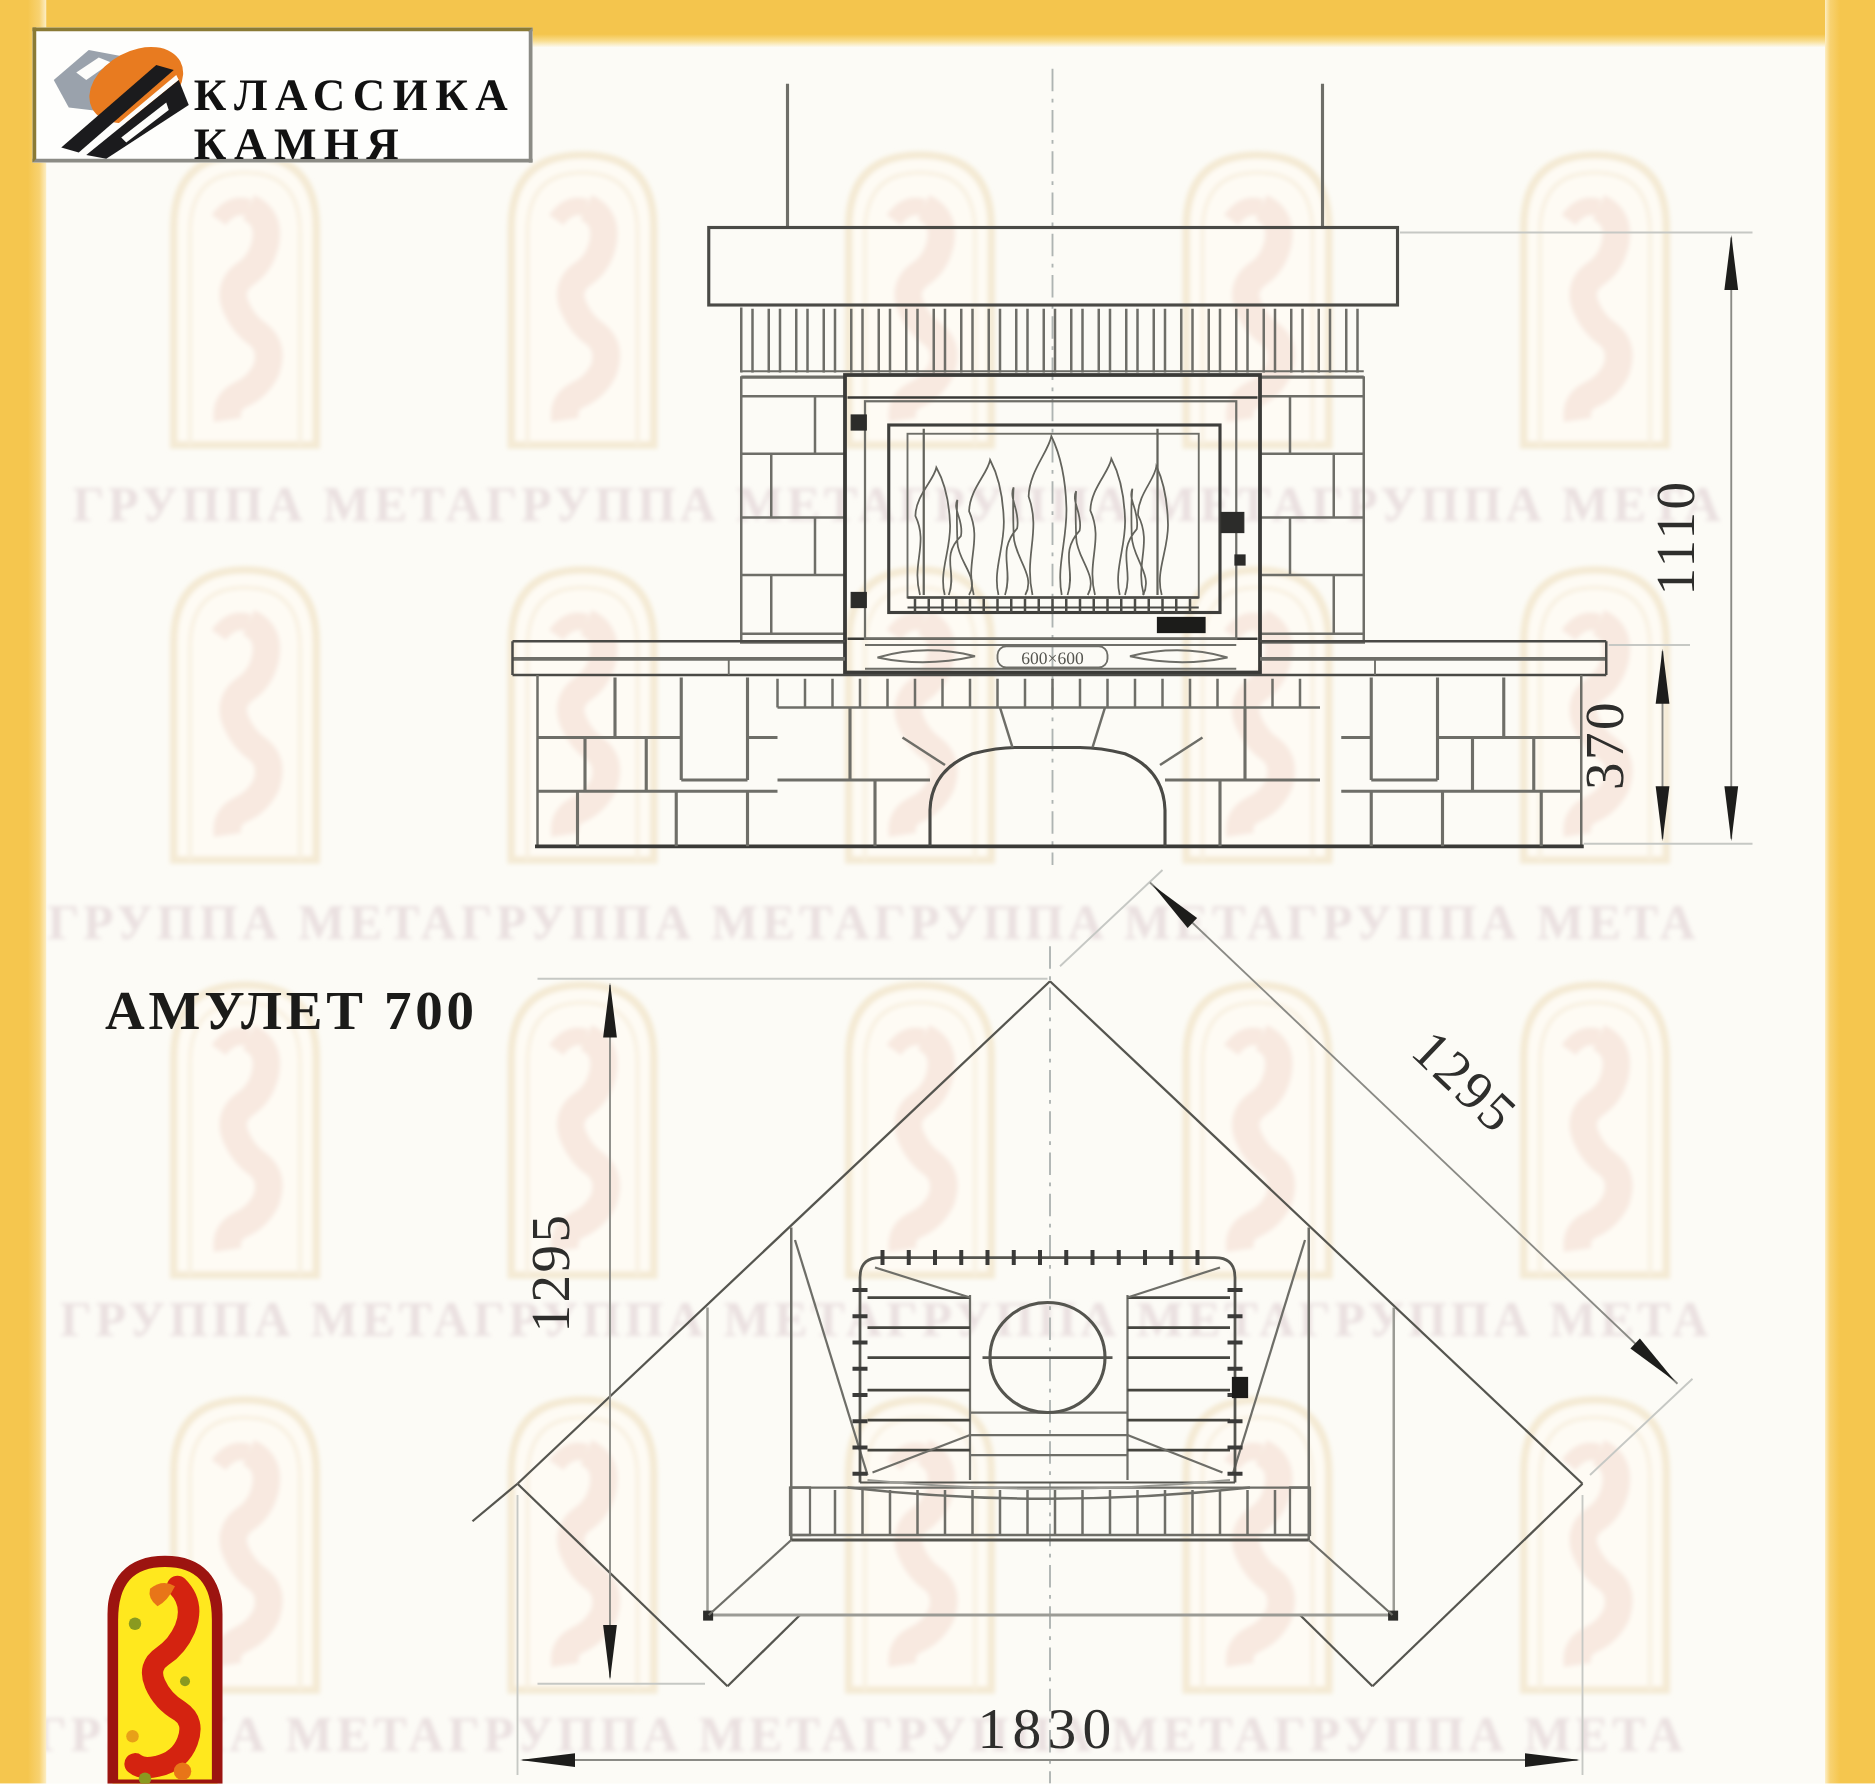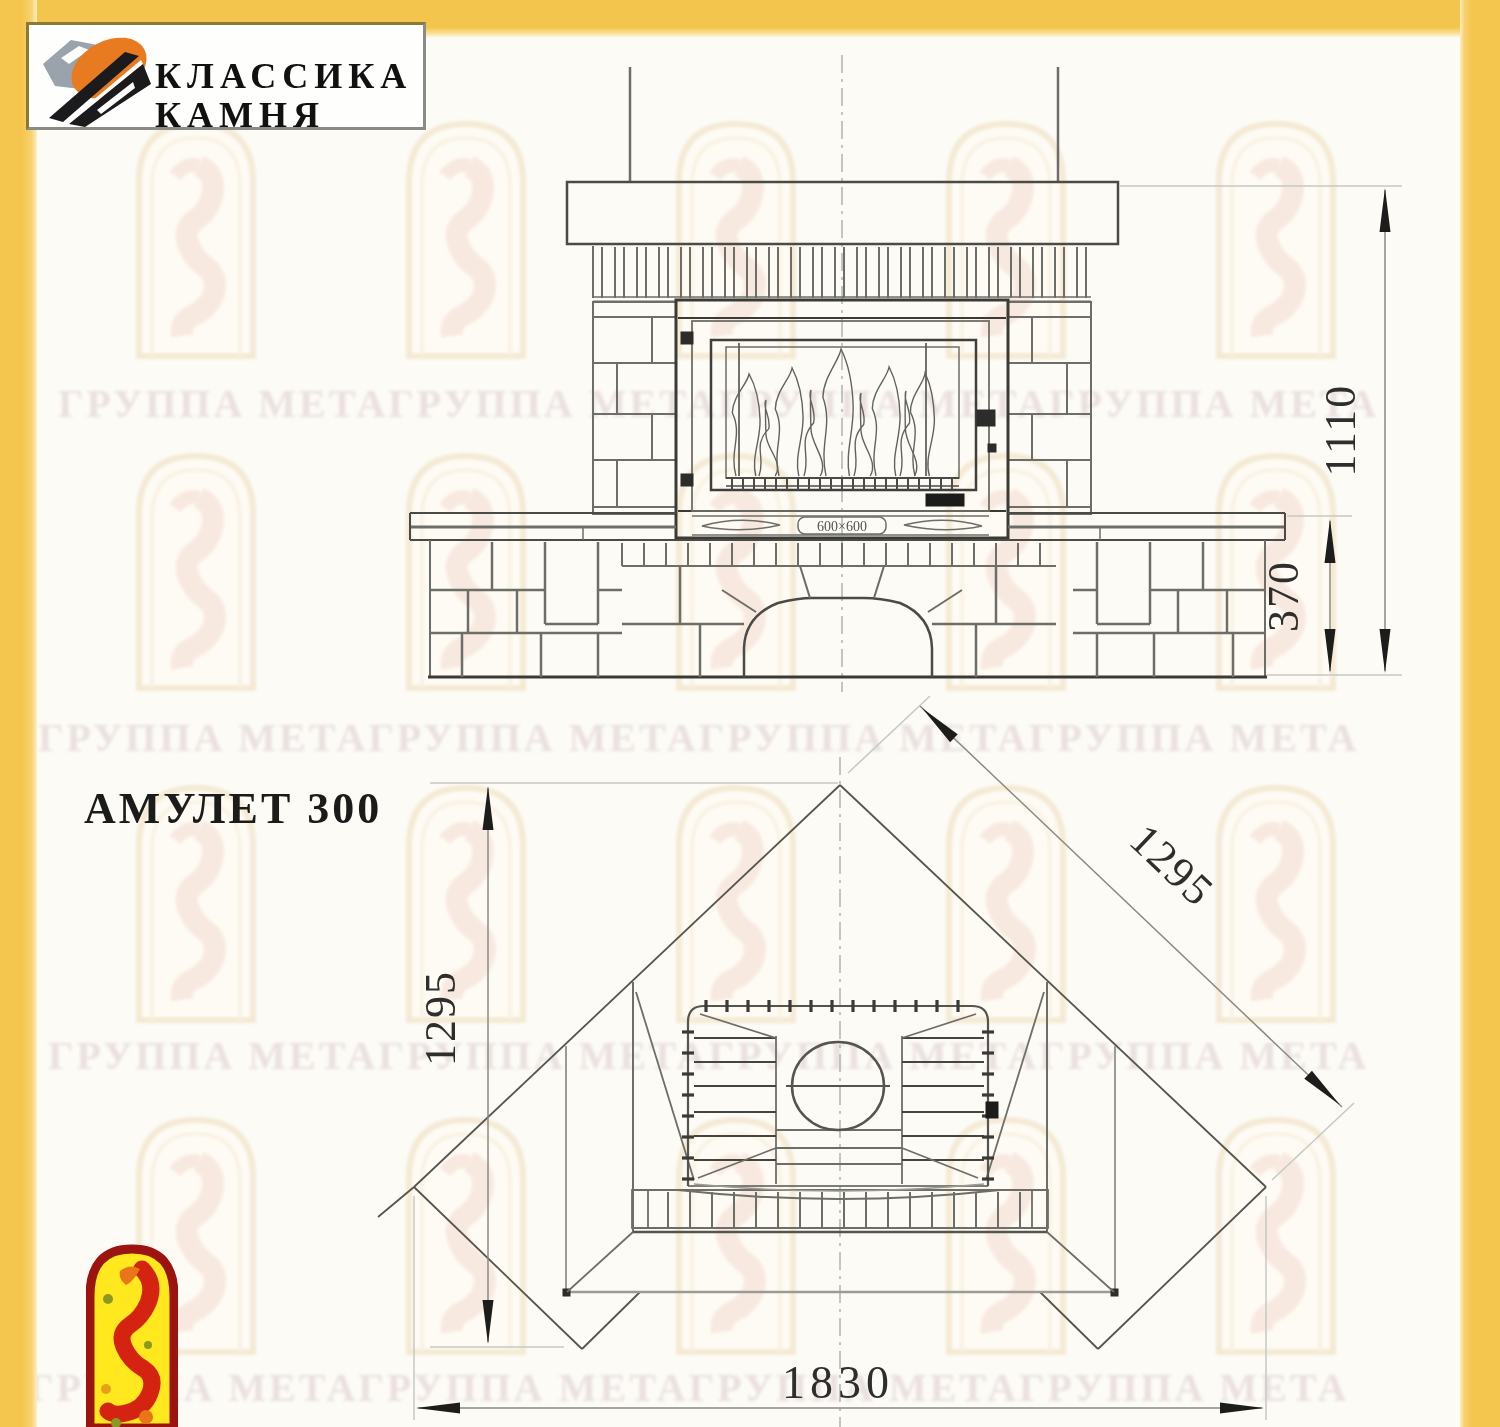--- a/index.html
+++ b/index.html
@@ -495,21 +495,21 @@
 <ellipse cx="72" cy="38" rx="40" ry="27" fill="#e87b20" transform="rotate(-28 72 38)"></ellipse>
 <path d="M12,88 L88,22 L102,26 L26,92 Z" fill="#1b1b1d"></path>
 <path d="M30,92 L104,30 L106,34 L32,94 Z" fill="#fdfdfb"></path>
 <path d="M32,94 L106,34 L114,54 L48,97 Z" fill="#1b1b1d"></path>
 <path d="M60,80 L96,52 L98,58 L64,84 Z" fill="#fdfdfb"></path>
 </svg>
 
 <div style="position:absolute;left:126px;top:16px;font-family:'Liberation Serif',serif;font-weight:bold;font-size:36px;line-height:39px;letter-spacing:6px;color:#111;margin-top:16px;">КЛАССИКА<br>КАМНЯ</div>
 </div>
 
-<div style="position:absolute;left:84px;top:783px;font-family:'Liberation Serif',serif;font-weight:bold;font-size:44px;letter-spacing:3px;color:#1b1b19;">АМУЛЕТ 300</div>
+<div style="position:absolute;left:84px;top:783px;font-family:'Liberation Serif',serif;font-weight:bold;font-size:44px;letter-spacing:3px;color:#1b1b19;">АМУЛЕТ 700</div>
 
 <svg width="92" height="187" style="position:absolute;left:86px;top:1241px" viewBox="0 0 92 187">
 <path d="M4,187 L4,55 Q4,8 46,8 Q88,8 88,55 L88,187 Z" fill="#ffe81e" stroke="#9c1410" stroke-width="9"></path>
 <path d="M56,28 Q70,42 62,62 Q56,76 44,84 Q32,92 38,106 Q44,120 58,128 Q70,136 64,152 Q58,168 40,172 Q28,175 22,170" fill="none" stroke="#d42310" stroke-width="17" stroke-linecap="round"></path>
 <path d="M34,30 Q44,22 54,28 Q48,40 40,44 Q32,38 34,30 Z" fill="#e87518"></path>
 <circle cx="22" cy="58" r="5" fill="#8a9a20"></circle>
 <circle cx="62" cy="104" r="4" fill="#8a9a20"></circle>
 <circle cx="20" cy="148" r="5" fill="#e8a018"></circle>
 <circle cx="60" cy="176" r="7" fill="#e87518"></circle>
 <circle cx="30" cy="182" r="5" fill="#8a9a20"></circle>

